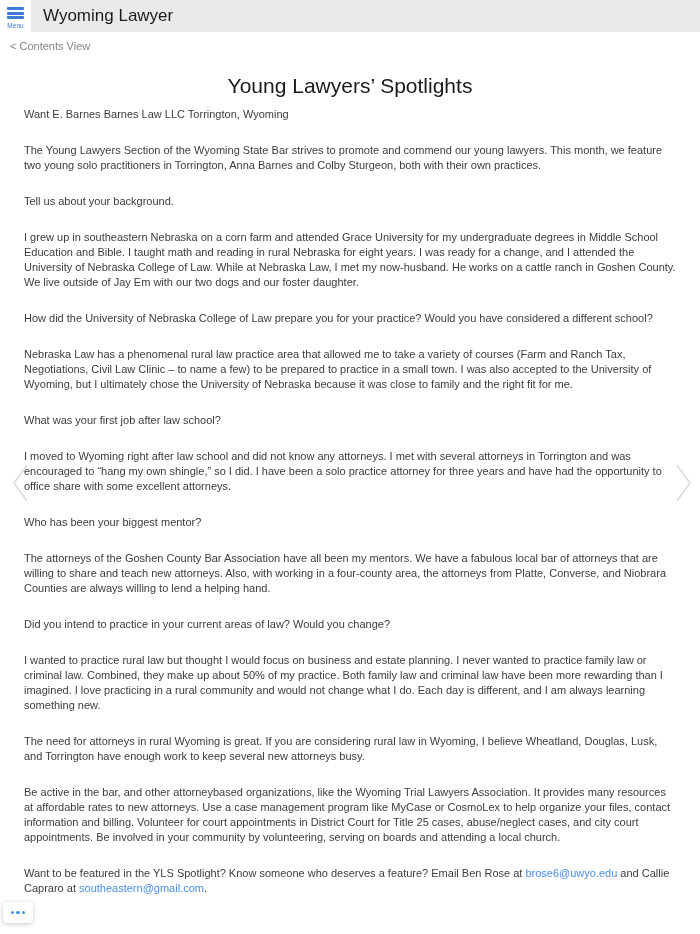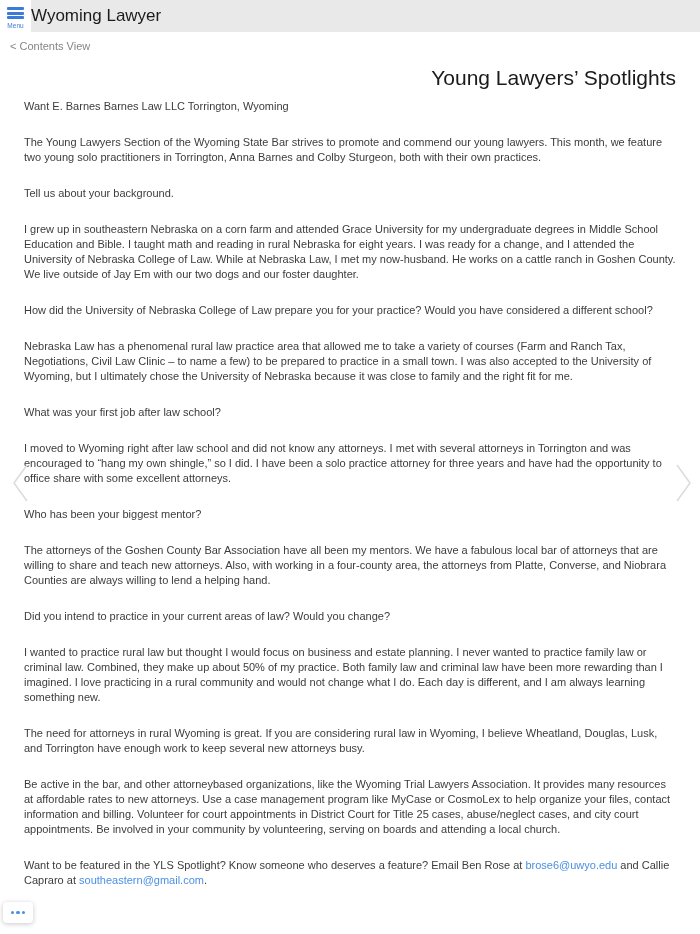--- a/index.html
+++ b/index.html
@@ -44,39 +44,39 @@
   }
   .menu-label{
     font-size:6.5px;
     color:var(--accent-blue);
     margin-top:1px;
   }
   .app-title{
     font-size:17px;
     color:#1c1c1c;
     align-self:center;
-    margin-left:0;
+    margin-left:12px;
   }
   .contents-link{
     display:inline-block;
     margin:8px 0 0 10px;
     font-size:11px;
     color:#858585;
     text-decoration:none;
     cursor:pointer;
   }
   .article{
     padding:0 24px;
   }
   .article h1{
     font-size:21px;
     font-weight:400;
     color:#1a1a1a;
-    text-align:right;
-    margin:12px 0 9px;
+    text-align:center;
+    margin:20px 0 9px;
     line-height:24px;
   }
   .byline,.para,.closing{
     font-size:11px;
     line-height:15px;
     color:var(--text);
     margin:0 0 21px;
   }
   .email-link{
     color:var(--link-blue);

